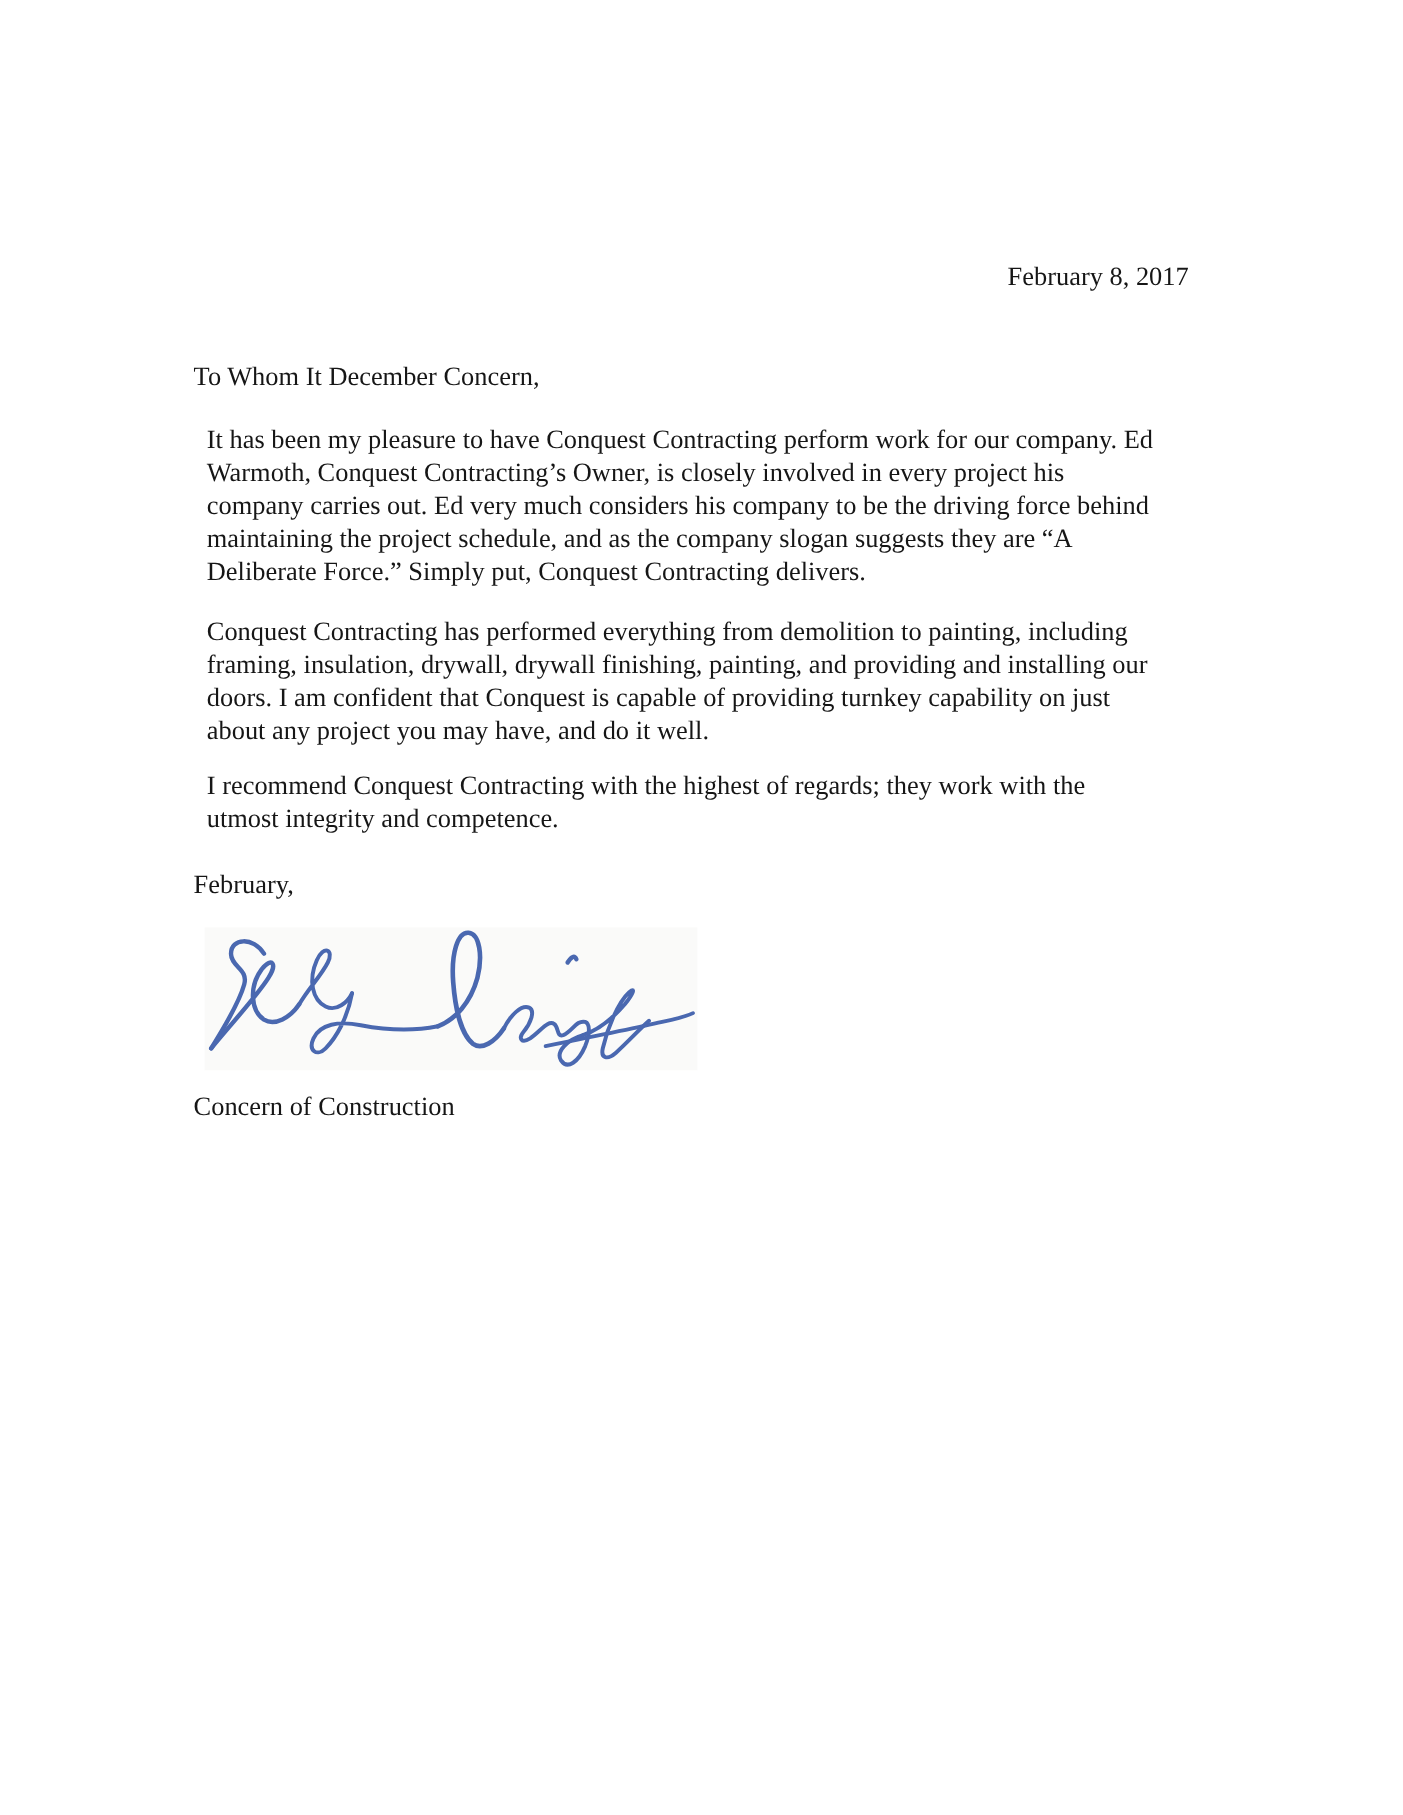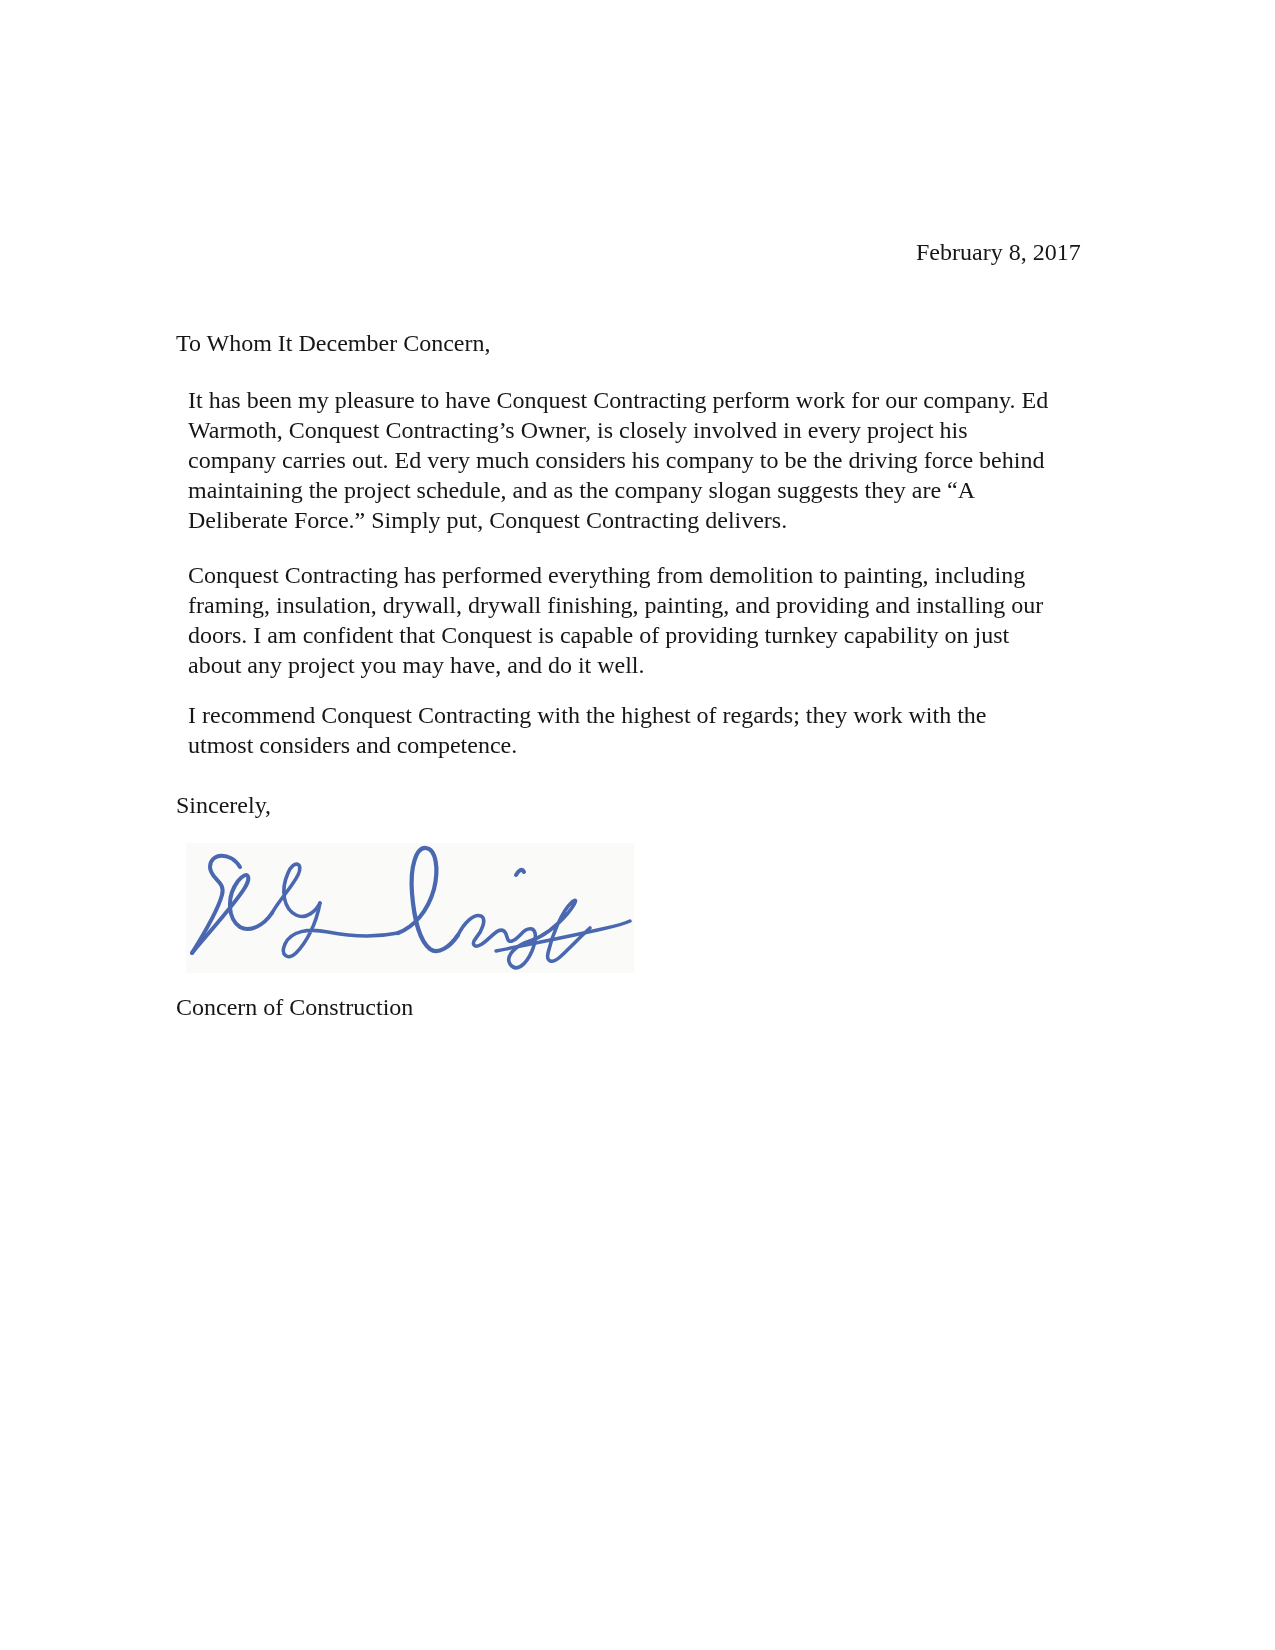--- a/index.html
+++ b/index.html
@@ -65,23 +65,23 @@
 company carries out. Ed very much considers his company to be the driving force behind
 maintaining the project schedule, and as the company slogan suggests they are “A
 Deliberate Force.” Simply put, Conquest Contracting delivers.</p>
 
     <p class="para para-2">Conquest Contracting has performed everything from demolition to painting, including
 framing, insulation, drywall, drywall finishing, painting, and providing and installing our
 doors. I am confident that Conquest is capable of providing turnkey capability on just
 about any project you may have, and do it well.</p>
 
     <p class="para para-3">I recommend Conquest Contracting with the highest of regards; they work with the
-utmost considers and competence.</p>
+utmost integrity and competence.</p>
 
-    <div class="closing">Sincerely,</div>
+    <div class="closing">February,</div>
 
     <div class="signature-wrap">
       <svg width="448" height="130" viewBox="0 0 448 130" fill="none" stroke-linecap="round" stroke-linejoin="round">
         <g stroke="#4a68b0">
 
           <path stroke-width="4" d="M 54 24 C 44 8, 24 10, 24 24 C 24 36, 40 38, 36 52 C 31 70, 16 94, 6 110"></path>
           <path stroke-width="4" d="M 6 110 C 24 88, 48 62, 58 46 C 66 34, 62 26, 52 38 C 40 54, 42 76, 54 84 C 64 90, 78 82, 86 70"></path>
 
           <path stroke-width="3.6" d="M 86 70 C 94 56, 106 44, 112 32 C 118 20, 108 16, 102 30 C 94 48, 98 66, 110 72 C 120 77, 130 68, 134 60"></path>
           <path stroke-width="3.6" d="M 134 60 C 130 82, 120 100, 110 110 C 102 118, 94 112, 99 101 C 105 88, 122 85, 142 89 C 168 94, 192 94, 212 90"></path>

